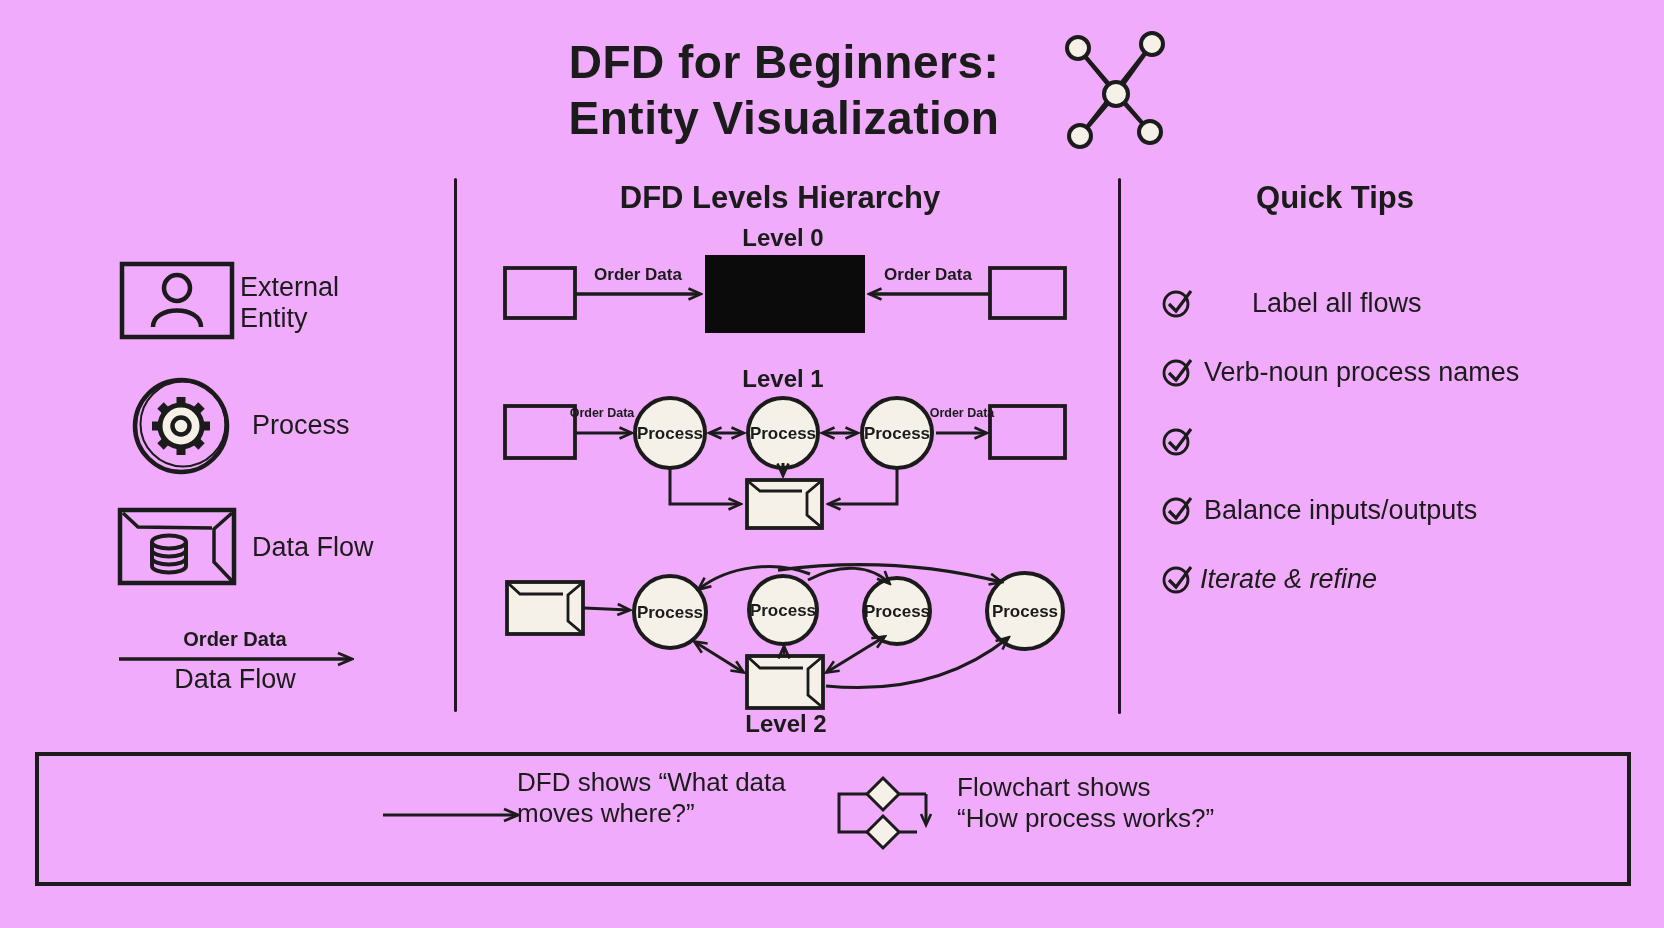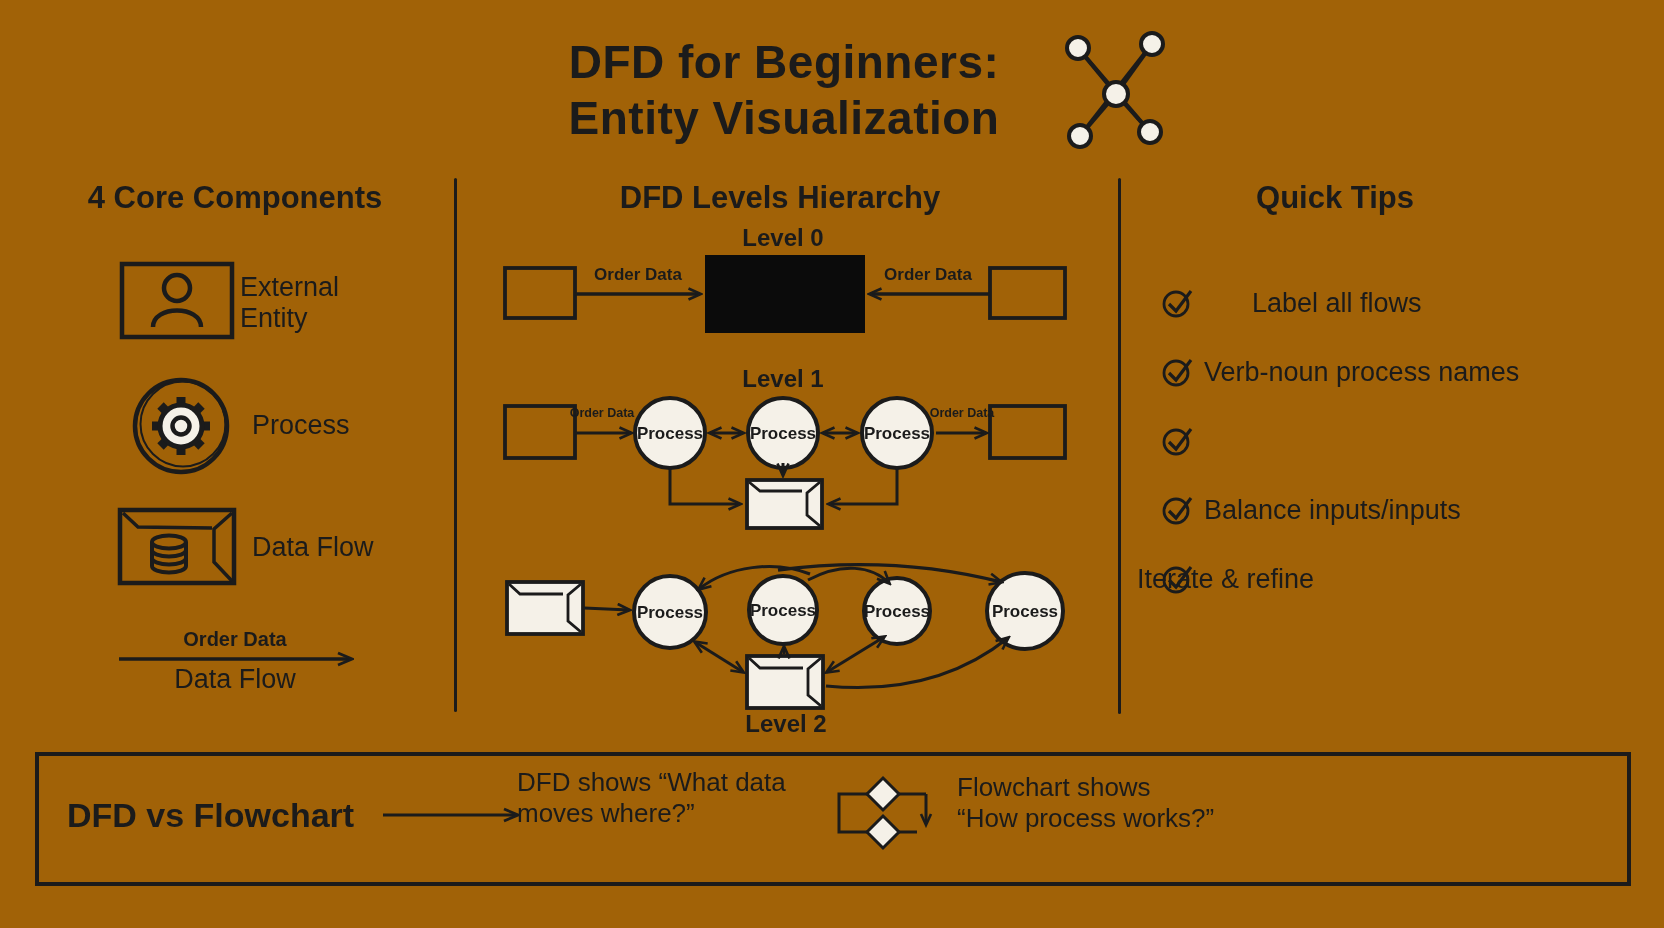--- a/index.html
+++ b/index.html
@@ -1,18 +1,18 @@
 <!DOCTYPE html>
 <html><head>
 <meta charset="utf-8">
 <style>
   html,body{margin:0;padding:0;}
   #canvas{
     position:relative;width:1664px;height:928px;overflow:hidden;
-    background:#a16207;
+    background:#f0abfc;
     color:#1b1b1b;
     font-family:"Liberation Sans", sans-serif;
   }
   .abs{position:absolute;}
   .center{text-align:center;}
   .title-line{font-size:46px;font-weight:bold;line-height:1.22;letter-spacing:.5px;}
   .section-heading{font-size:31px;font-weight:bold;}
   .comp-label{font-size:27px;line-height:1.15;}
   .flow-name{font-size:20px;font-weight:bold;}
   .divider{width:2.5px;background:#1b1b1b;border-radius:2px;}
@@ -42,21 +42,20 @@
       <line x1="24" y1="20" x2="96" y2="104"></line>
       <line x1="98" y1="16" x2="26" y2="108"></line>
       <circle cx="24" cy="20" r="11" fill="#f5f1e8"></circle>
       <circle cx="98" cy="16" r="11" fill="#f5f1e8"></circle>
       <circle cx="62" cy="66" r="12" fill="#f5f1e8"></circle>
       <circle cx="26" cy="108" r="11" fill="#f5f1e8"></circle>
       <circle cx="96" cy="104" r="11" fill="#f5f1e8"></circle>
     </g>
   </svg>
 
-  <div class="abs center section-heading" style="left:35px;top:180px;width:400px;">4 Core Components</div>
 
   <svg class="abs" style="left:119px;top:261px;" width="116" height="80" viewBox="0 0 116 80">
     <rect x="3" y="3" width="110" height="73" fill="none" stroke="#1b1b1b" stroke-width="4.5"></rect>
     <circle cx="58" cy="27" r="13" fill="none" stroke="#1b1b1b" stroke-width="4.5"></circle>
     <path d="M34,66 C34,44 82,44 82,66" fill="none" stroke="#1b1b1b" stroke-width="4.5"></path>
   </svg>
   <div class="abs comp-label" style="left:240px;top:272px;">
     <div>External</div>
     <div>Entity</div>
   </div>
@@ -207,30 +206,29 @@
 
   <svg class="abs" style="left:1160px;top:422px;" width="38" height="36" viewBox="0 0 38 36">
     <circle cx="16" cy="20" r="12" fill="none" stroke="#1b1b1b" stroke-width="2.8"></circle>
     <path d="M9,20 L16,27 L31,7" fill="none" stroke="#1b1b1b" stroke-width="3.2"></path>
   </svg>
 
   <svg class="abs" style="left:1160px;top:491px;" width="38" height="36" viewBox="0 0 38 36">
     <circle cx="16" cy="20" r="12" fill="none" stroke="#1b1b1b" stroke-width="2.8"></circle>
     <path d="M9,20 L16,27 L31,7" fill="none" stroke="#1b1b1b" stroke-width="3.2"></path>
   </svg>
-  <div class="abs tip-text" style="left:1204px;top:495px;">Balance inputs/inputs</div>
+  <div class="abs tip-text" style="left:1204px;top:495px;">Balance inputs/outputs</div>
 
   <svg class="abs" style="left:1160px;top:560px;" width="38" height="36" viewBox="0 0 38 36">
     <circle cx="16" cy="20" r="12" fill="none" stroke="#1b1b1b" stroke-width="2.8"></circle>
     <path d="M9,20 L16,27 L31,7" fill="none" stroke="#1b1b1b" stroke-width="3.2"></path>
   </svg>
-  <div class="abs tip-text" style="left:1137px;top:564px;">Iterate &amp; refine</div>
+  <div class="abs tip-text" style="left:1200px;top:564px;font-style:italic;">Iterate &amp; refine</div>
 
   <div class="abs bar" style="left:35px;top:752px;width:1588px;height:126px;">
-    <div class="abs bar-title" style="left:28px;top:40px;">DFD vs Flowchart</div>
 
     <svg class="abs" style="left:340px;top:46px;" width="150" height="26" viewBox="0 0 150 26">
       <defs>
         <marker id="ahB" markerUnits="userSpaceOnUse" markerWidth="18" markerHeight="16" viewBox="0 0 18 16" refX="15" refY="8" orient="auto-start-reverse">
           <path d="M2,2 L16,8 L2,14" fill="none" stroke="#1b1b1b" stroke-width="2.8"></path>
         </marker>
       </defs>
       <line x1="4" y1="13" x2="138" y2="13" stroke="#1b1b1b" stroke-width="3.2" marker-end="url(#ahB)"></line>
     </svg>
 

